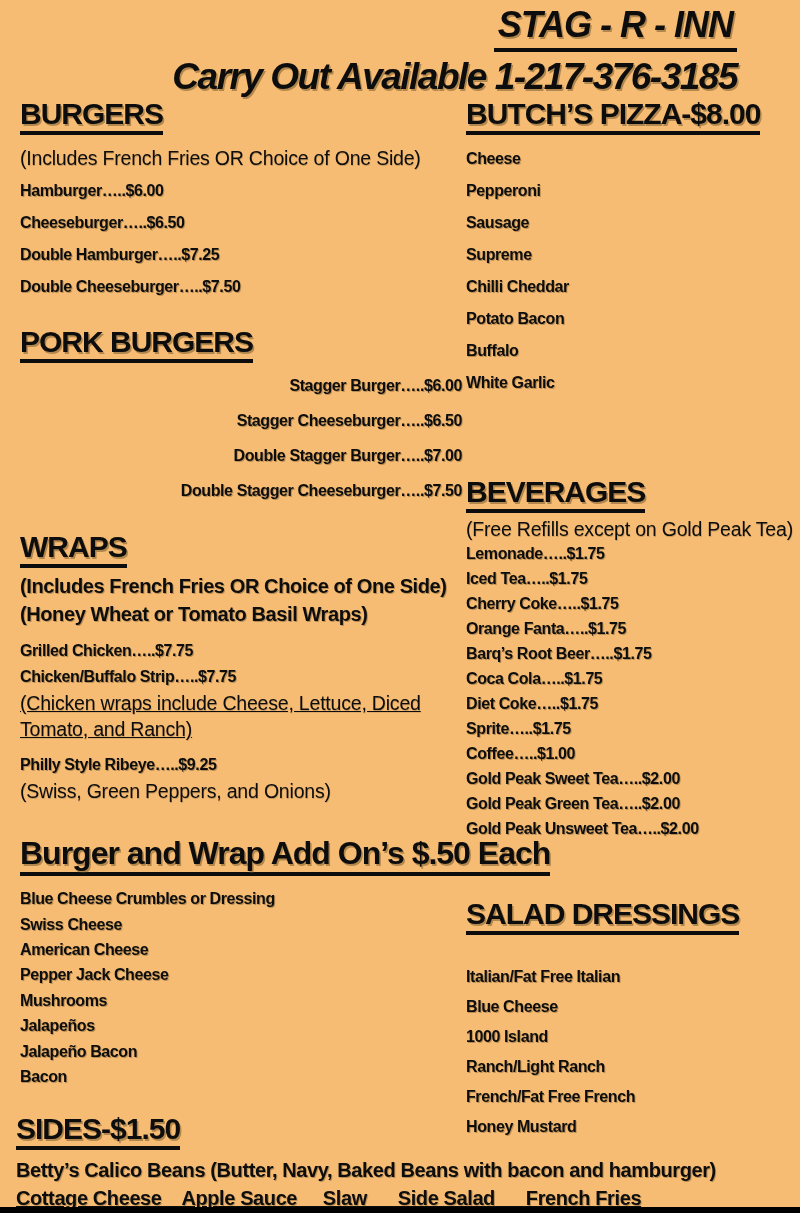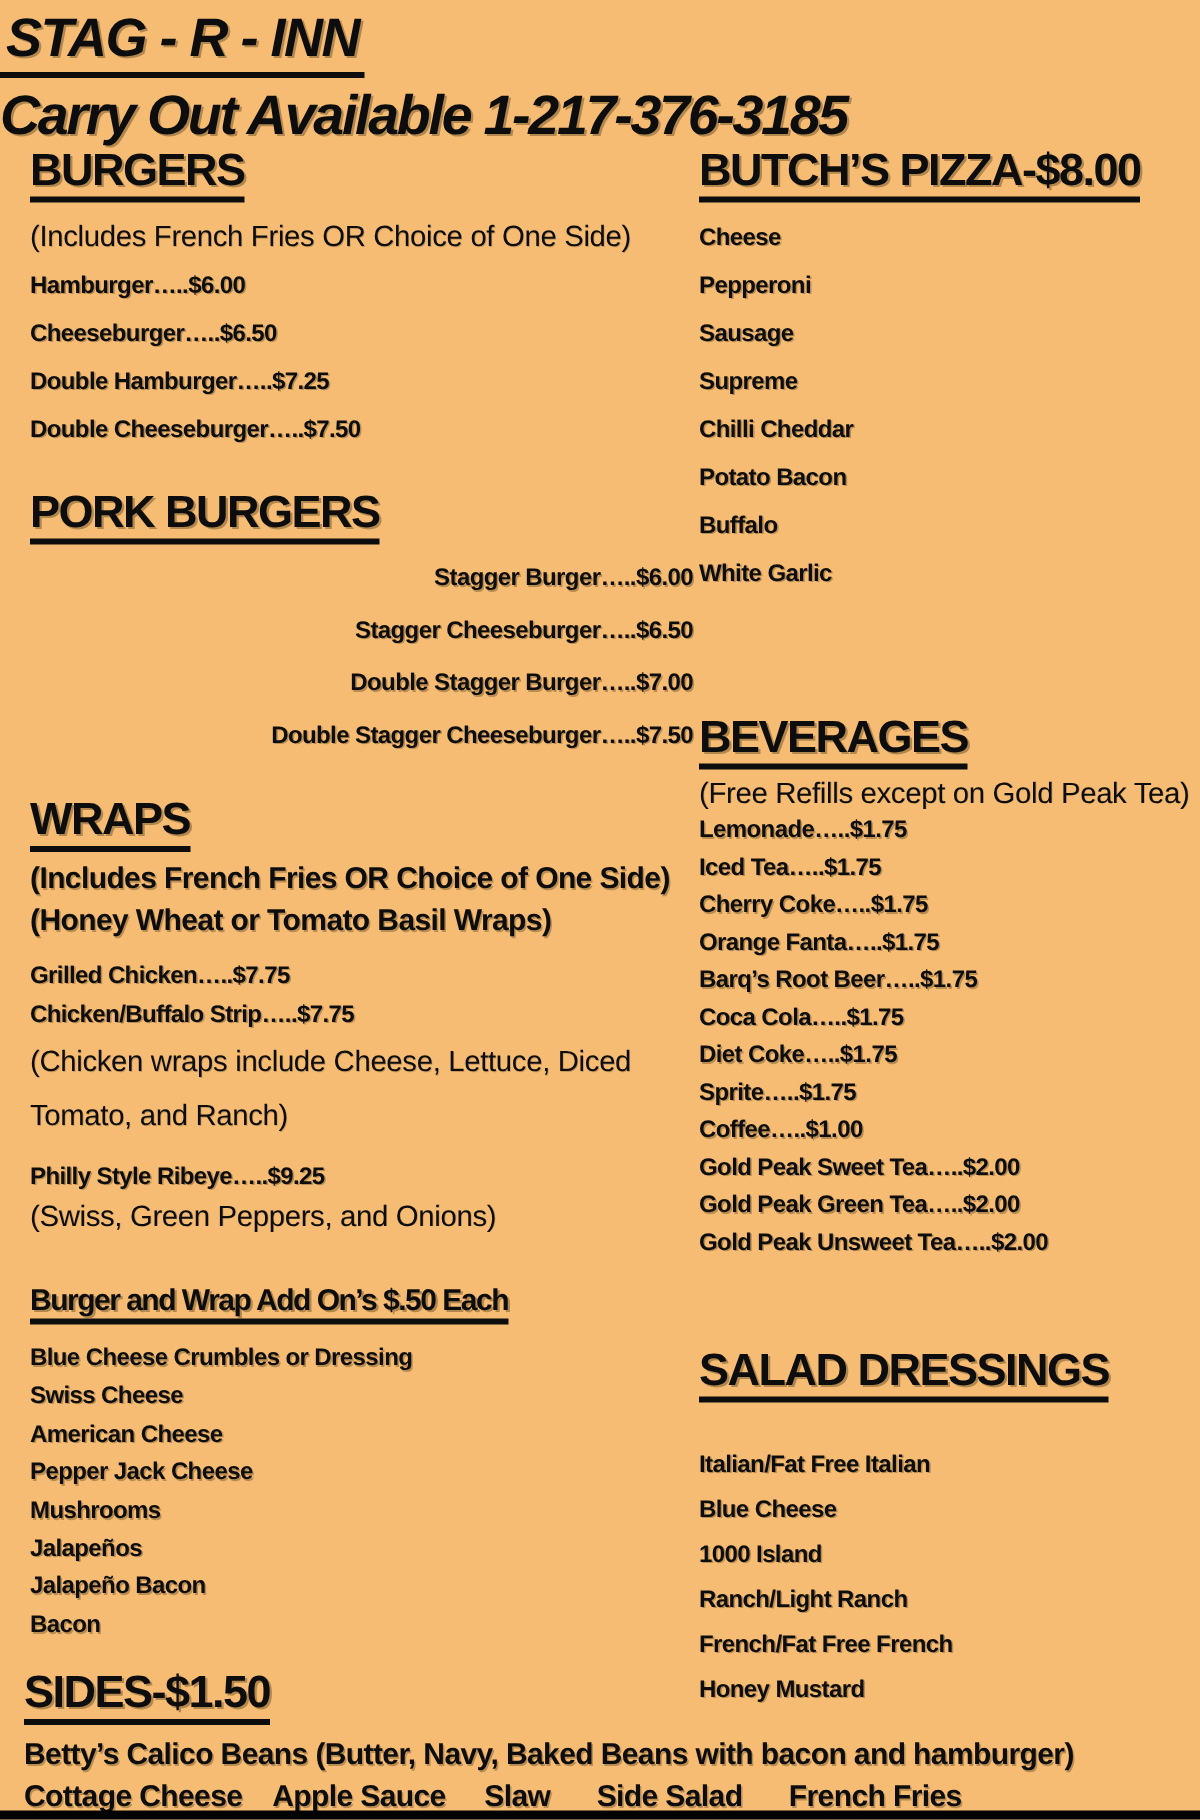--- a/index.html
+++ b/index.html
@@ -13,21 +13,21 @@
     font-family: "Liberation Sans", sans-serif;
     color: #0d0d0d;
     overflow: hidden;
     position: relative;
   }
   .header {
     position: absolute;
     top: 4px;
     left: 0;
     width: 737px;
-    text-align: left;
+    text-align: right;
   }
   .title {
     display: inline-block;
     font-size: 36px;
     font-weight: bold;
     font-style: italic;
     letter-spacing: -1px;
     border-bottom: 4px solid #0d0d0d;
     padding: 0 4px 2px 4px;
     text-shadow: 1.5px 1.5px 0 rgba(95,70,30,0.45);
@@ -50,21 +50,21 @@
     display: inline-block;
     font-size: 30px;
     line-height: 1.1;
     font-weight: bold;
     letter-spacing: -1px;
     border-bottom: 4px solid #0d0d0d;
     padding-bottom: 1px;
     text-shadow: 1.5px 1.5px 0 rgba(95,70,30,0.45);
     white-space: nowrap;
   }
-  .sec-heading.small { font-size: 20px; }
+  .sec-heading.small { font-size: 32px; }
   .item {
     font-size: 16px;
     font-weight: bold;
     letter-spacing: -0.4px;
     text-shadow: 1px 1px 0 rgba(95,70,30,0.4);
   }
   .note {
     font-size: 19.5px;
     font-weight: normal;
     letter-spacing: -0.2px;
@@ -81,21 +81,21 @@
   .burgers-items .item{ line-height: 32px; }
   .burgers-items      { margin-top: 6px; }
   .pork-heading       { margin-top: 22px; }
   .pork-items         { margin-top: 5px; text-align: right; }
   .pork-items .item   { line-height: 35px; }
   .wraps-heading      { margin-top: 22px; }
   .wraps-notes        { margin-top: 4px; }
   .wraps-notes .note-bold { line-height: 28px; }
   .wraps-items        { margin-top: 10px; }
   .wraps-items .item  { line-height: 26px; }
-  .chicken-note       { line-height: 36px; width: 420px; }
+  .chicken-note       { line-height: 26px; width: 420px; text-decoration: underline; }
   .philly-item        { margin-top: 10px; line-height: 26px; }
   .philly-note        { line-height: 26px; }
   .addons-heading     { margin-top: 32px; }
   .addons-items       { margin-top: 10px; }
   .addons-items .item { line-height: 25.4px; }
   .pizza-items        { margin-top: 8px; }
   .pizza-items .item  { line-height: 32px; }
   .bev-heading        { margin-top: 76px; }
   .bev-note           { margin-top: 5px; line-height: 23px; }
   .bev-items .item    { line-height: 25px; }
@@ -111,20 +111,21 @@
   .sides-beans {
     margin-top: 8px;
     font-size: 20px;
     line-height: 24px;
   }
   .sides-items {
     margin-top: 4px;
     font-size: 20px;
     line-height: 24px;
     white-space: pre;
+    text-decoration: underline;
   }
   .bottom-bar {
     position: absolute;
     left: 0;
     bottom: 0;
     width: 800px;
     height: 6px;
     background: #000;
   }
 </style>

